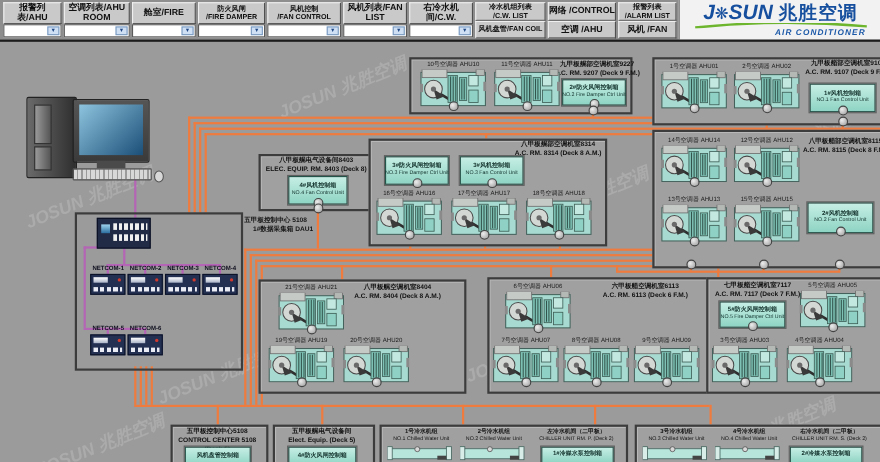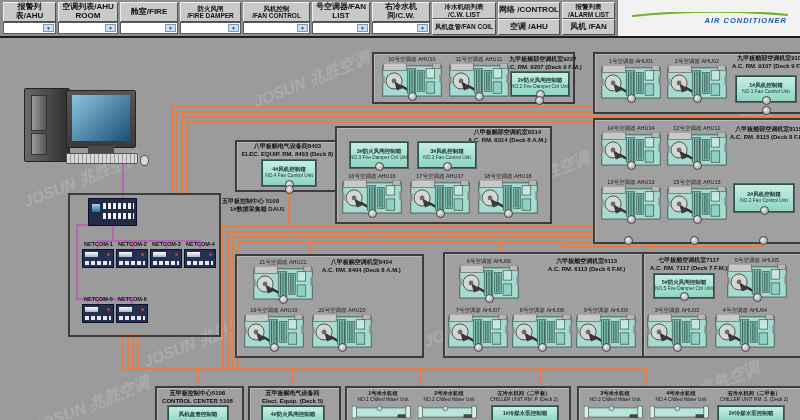--- a/index.html
+++ b/index.html
@@ -125,21 +125,21 @@
     </div>
   <div class="abs tb-btn f7" style="left:180px;top:2px;width:59px;height:18px">
       <span>防火风闸</span>
       <span>/FIRE DAMPER</span>
     </div>
   <div class="abs tb-btn f7" style="left:243px;top:2px;width:65px;height:18px">
       <span>风机控制</span>
       <span>/FAN CONTROL</span>
     </div>
   <div class="abs tb-btn f8" style="left:312px;top:2px;width:56px;height:18px">
-      <span>号空调器/FAN LIST</span>
+      <span>风机列表/FAN LIST</span>
     </div>
   <div class="abs tb-btn f8" style="left:372px;top:2px;width:56px;height:18px">
       <span>右冷水机间/C.W.</span>
     </div>
   <div class="abs tb-btn f7" style="left:432px;top:2px;width:62px;height:15px">
       <span>冷水机组列表</span>
       <span>/C.W. LIST</span>
     </div>
   <div class="abs tb-btn f7" style="left:432px;top:19px;width:62px;height:14px">
       <span>风机盘管/FAN COIL</span>
@@ -174,20 +174,24 @@
       <span class="arr">▼</span>
     </div>
   <div class="abs combo" style="left:312px;top:22px;width:56px">
       <span class="arr">▼</span>
     </div>
   <div class="abs combo" style="left:372px;top:22px;width:56px">
       <span class="arr">▼</span>
     </div>
 
   <div class="abs" id="logo">
+    <div class="logo-row">
+      <span>J</span><span style="font-style:normal;font-size:15px">❋</span><span>SUN</span>
+      <span class="logo-zh">兆胜空调</span>
+    </div>
     <svg width="160" height="5">
         <path d="M2 4 Q80 -4 158 3" stroke="#6cb52d" stroke-width="2.2" fill="none"></path>
       </svg>
     <div class="logo-tag" style="align-self:flex-end;margin-right:14px">AIR CONDITIONER</div>
   </div>
   <div class="abs" id="tb-sep"></div>
 
   <div class="abs wm" style="left:20px;top:170px">JOSUN 兆胜空调</div>
   <div class="abs wm" style="left:250px;top:70px">JOSUN 兆胜空调</div>
   <div class="abs wm" style="left:470px;top:170px">JOSUN 兆胜空调</div>

